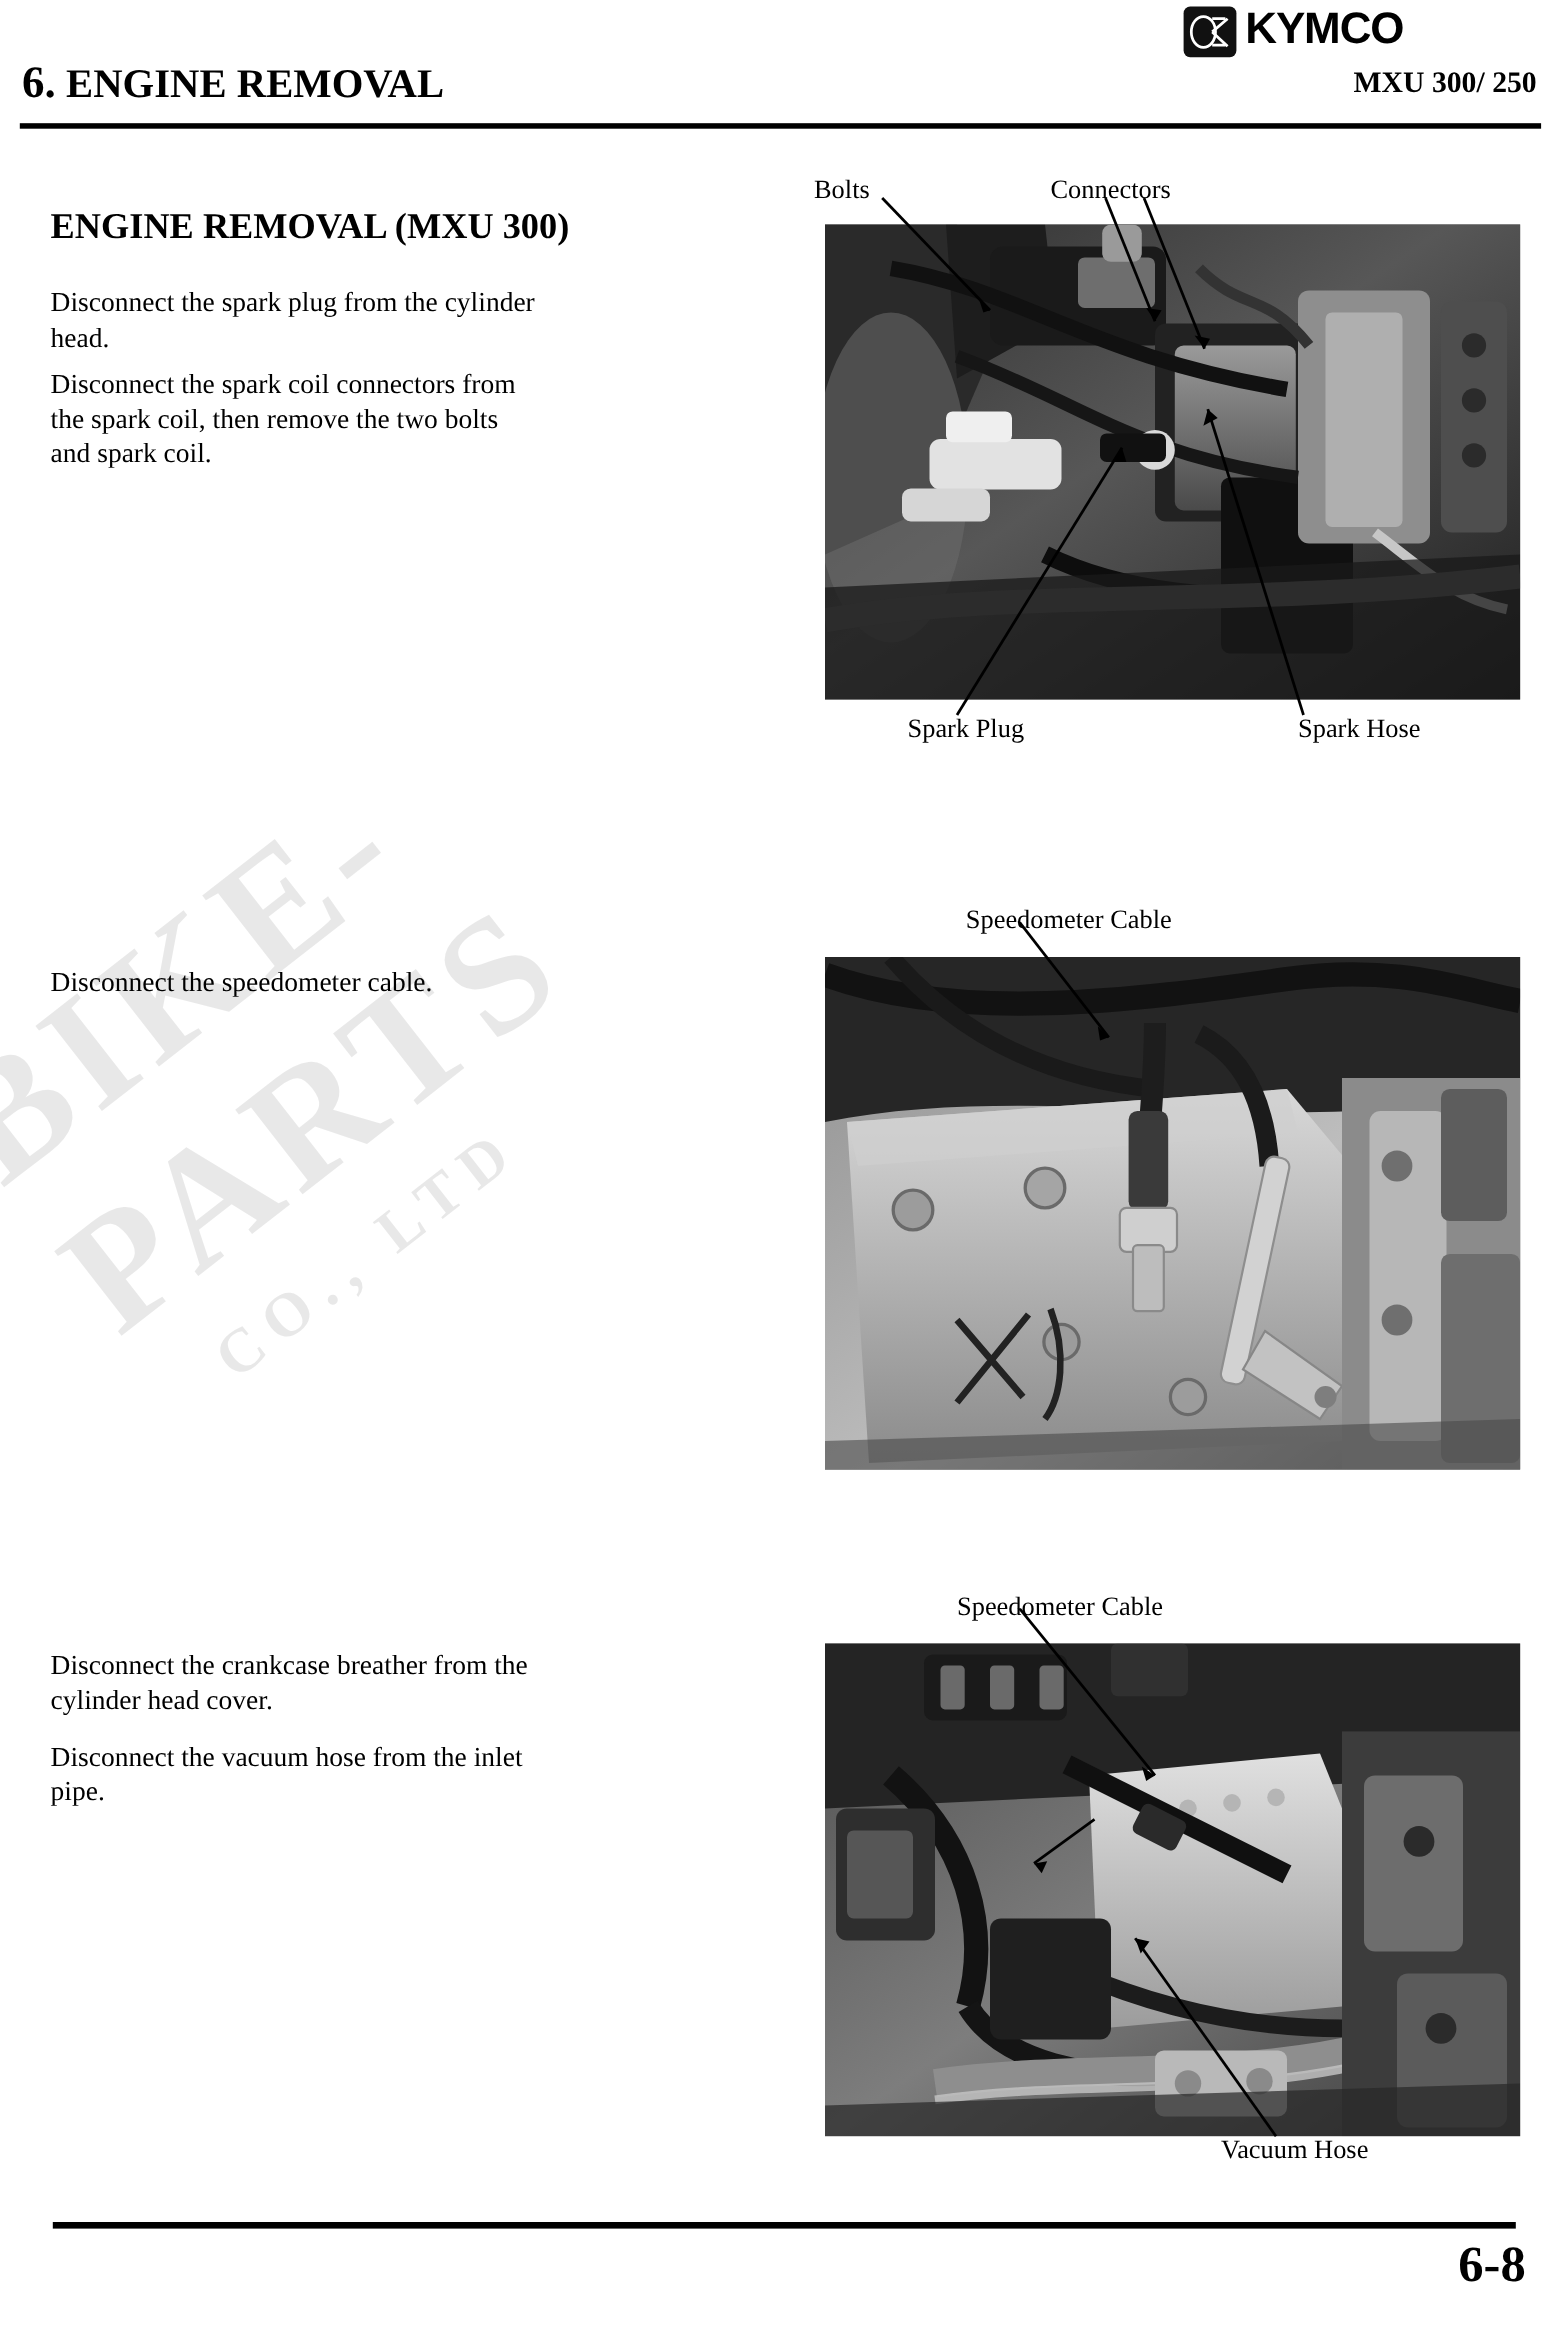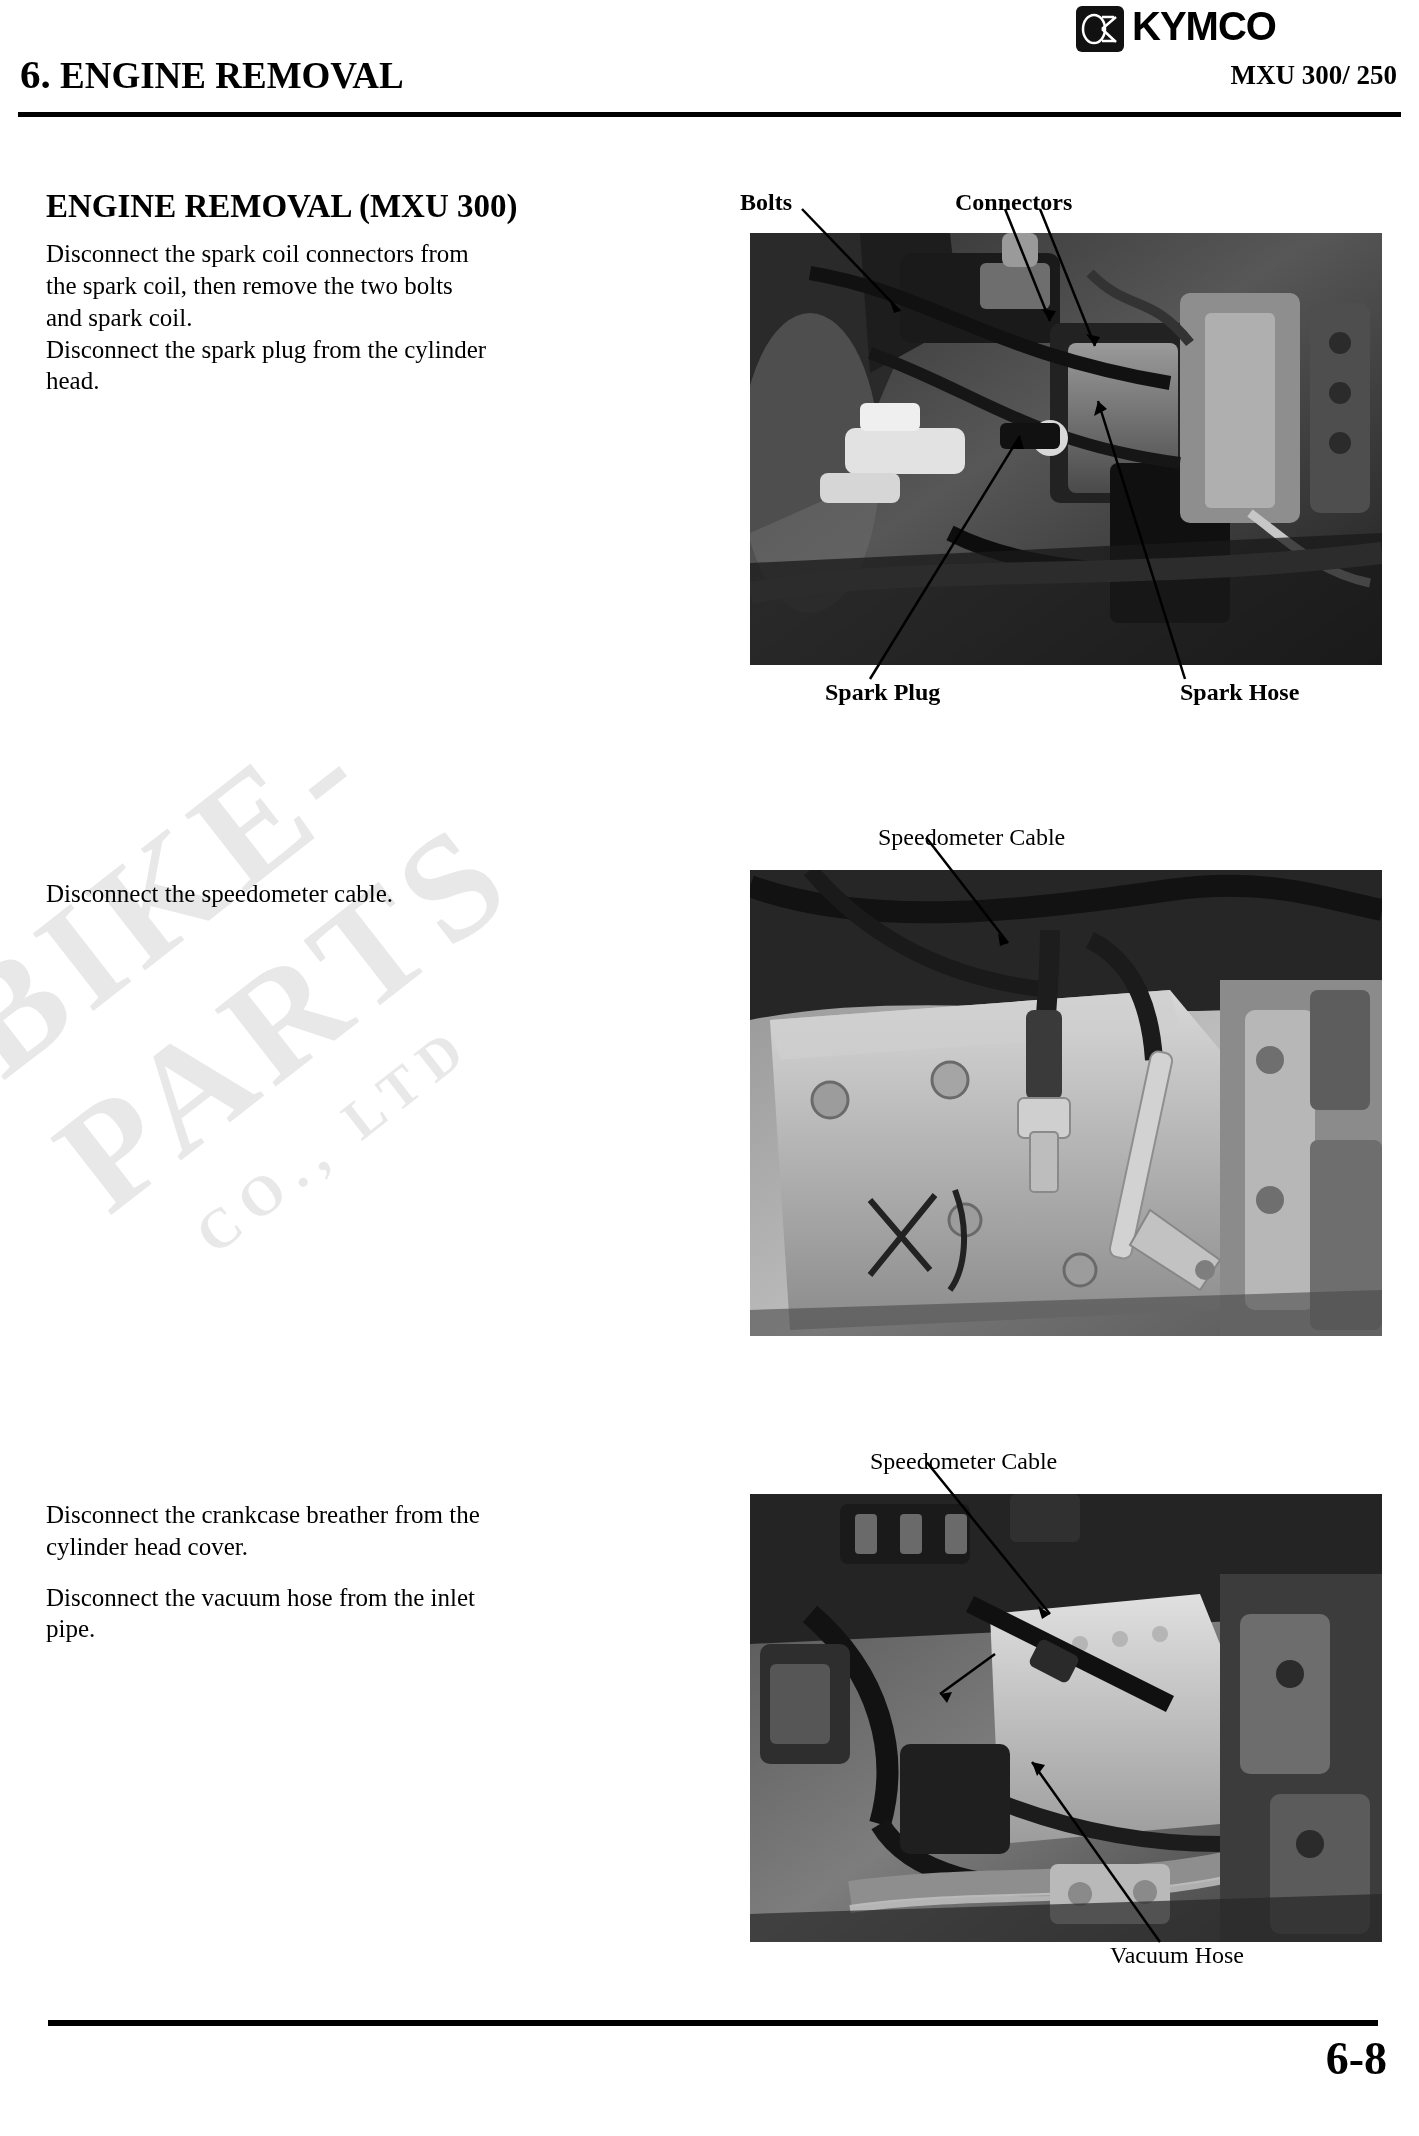--- a/index.html
+++ b/index.html
@@ -145,21 +145,21 @@
     font-size: 24px;
     white-space: nowrap;
   }
   .arrow-layer {
     position: absolute;
     left: 0; top: 0;
     pointer-events: none;
   }
 
   
-  #fig1 { left: 750px; top: 201px; width: 640px; height: 510px; font-weight: bold; }
+  #fig1 { left: 750px; top: 172px; width: 640px; height: 510px; }
   #fig1 .fig-img { left: 0; top: 32px; width: 632px; height: 432px; }
   
   #fig2 { left: 750px; top: 838px; width: 640px; height: 520px; }
   #fig2 .fig-img { left: 0; top: 32px; width: 632px; height: 466px; }
   
   #fig3 { left: 750px; top: 1462px; width: 640px; height: 530px; }
   #fig3 .fig-img { left: 0; top: 32px; width: 632px; height: 448px; }
 
   
   .footer-rule {
@@ -229,25 +229,25 @@
       </span>
       <span class="logo-text">KYMCO</span>
     </div>
 
     <div class="model-label">MXU 300/ 250</div>
     <div class="header-rule"></div>
   </div>
 
   <div class="left-col">
     <h2 class="section-heading">ENGINE REMOVAL (MXU 300)</h2>
+    <p class="para gap-para">Disconnect the spark plug from the cylinder
+head.</p>
     <p class="para" style="margin-top:10px;">Disconnect the spark coil connectors from
 the spark coil, then remove the two bolts
 and spark coil.</p>
-    <p class="para gap-para">Disconnect the spark plug from the cylinder
-head.</p>
   </div>
 
   <div class="mid-text">
     <p class="para" style="margin:0;">Disconnect the speedometer cable.</p>
   </div>
 
   <div class="low-text">
     <p style="white-space:pre-line;">Disconnect the crankcase breather from the
 cylinder head cover.</p>
     <p style="white-space:pre-line;margin-top:19px;">Disconnect the vacuum hose from the inlet

